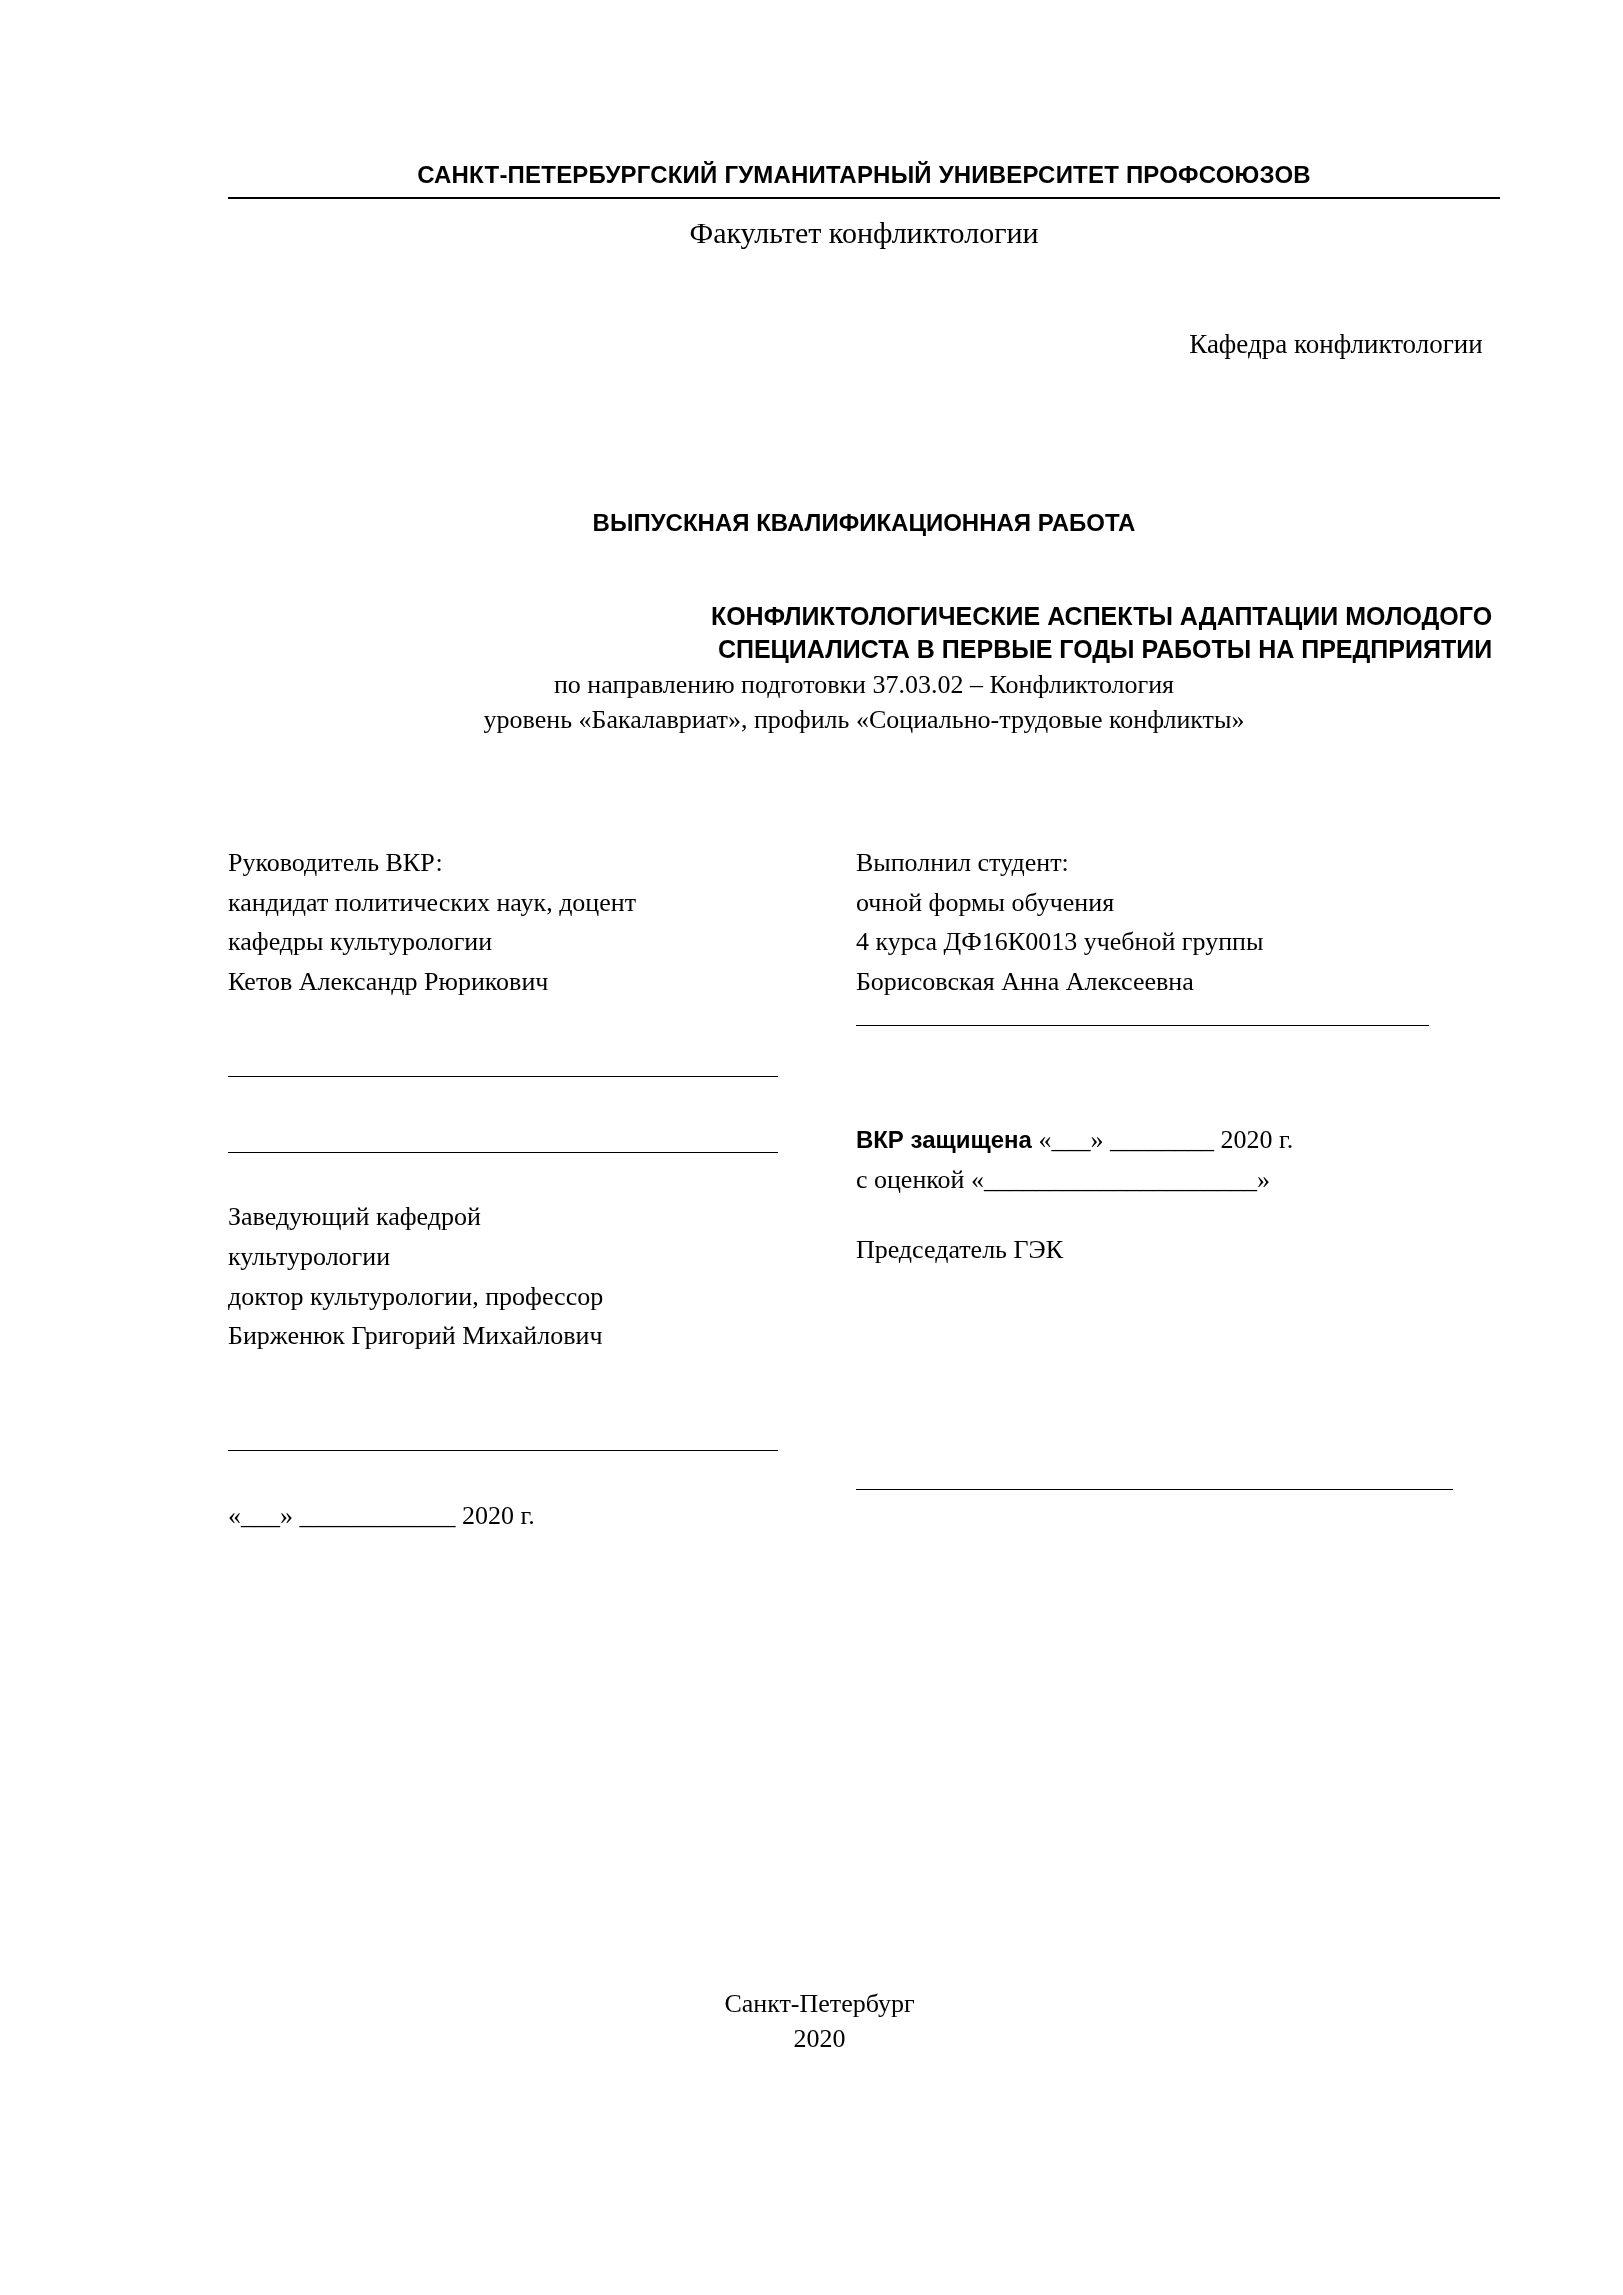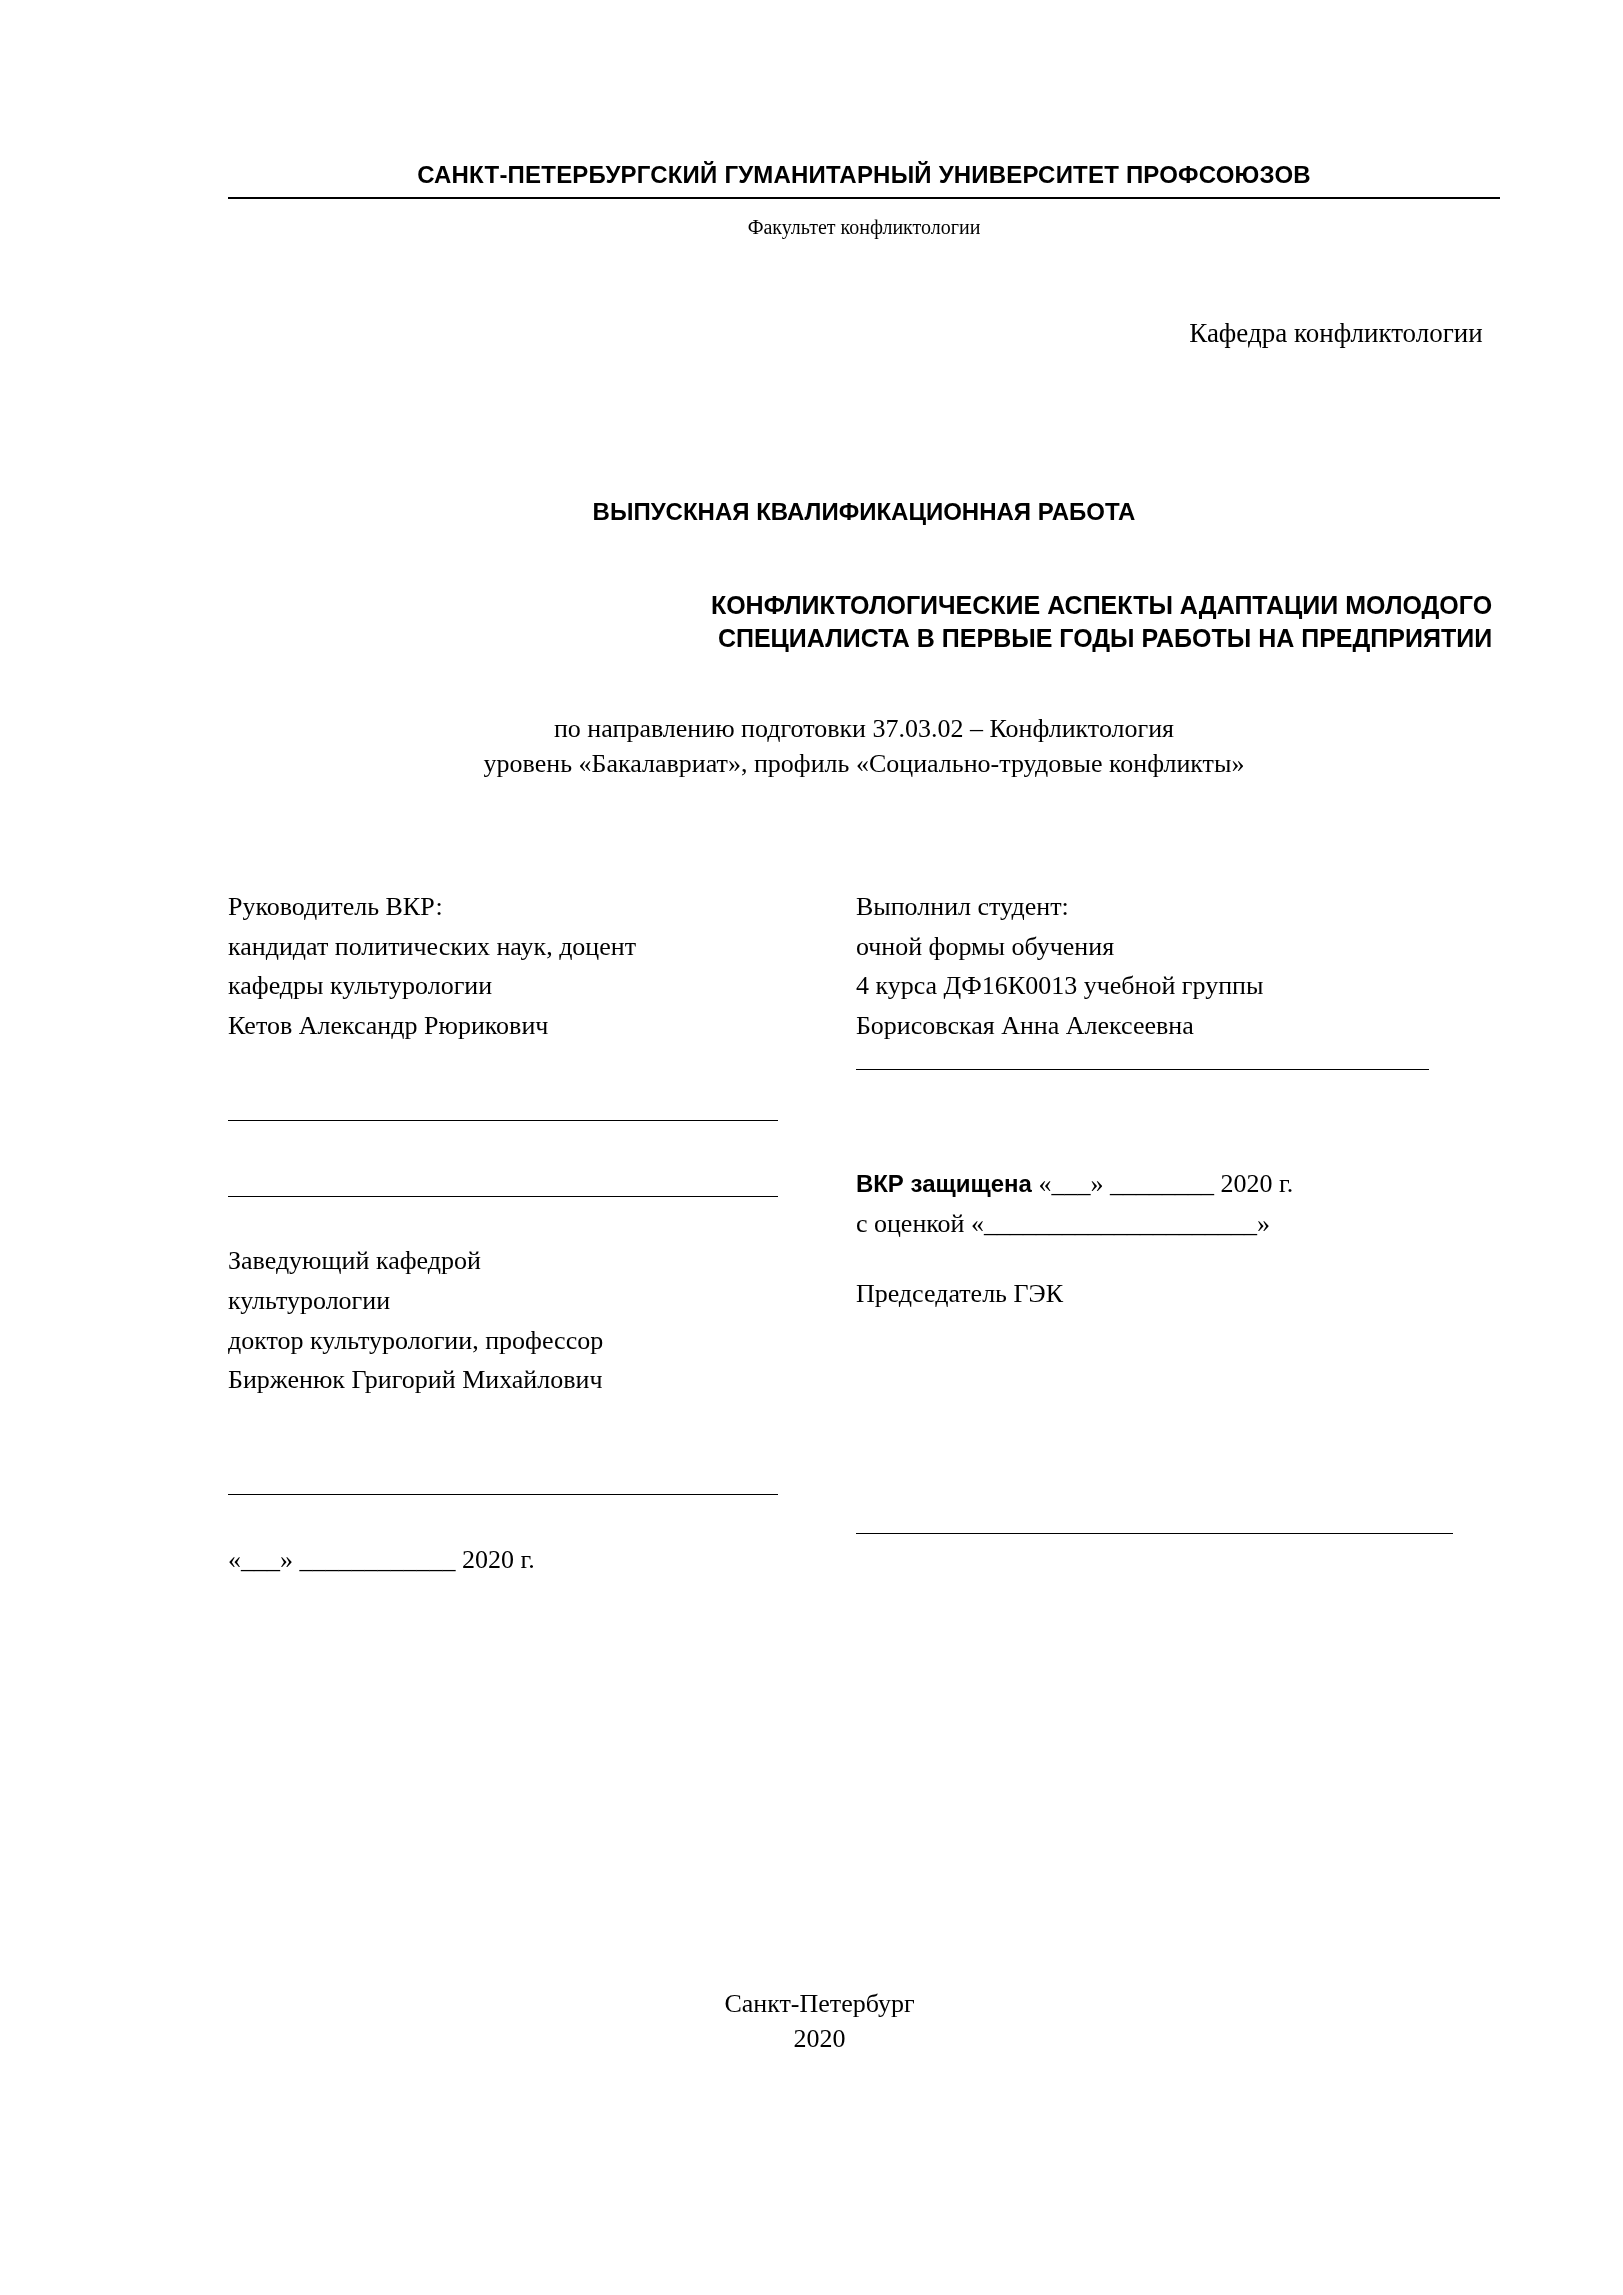--- a/index.html
+++ b/index.html
@@ -34,21 +34,21 @@
     font-family: "Liberation Sans", sans-serif;
     font-weight: bold;
     font-size: 24px;
     letter-spacing: 0.2px;
     padding-bottom: 7.9px;
     border-bottom: 2.4px solid #000;
   }
   .faculty {
     margin-top: 17.3px;
     text-align: center;
-    font-size: 20px;
+    font-size: 30px;
   }
   .department {
     margin-top: 79px;
     text-align: right;
     font-size: 27px;
     padding-right: 17.3px;
   }
 
   .doc-type {
     margin-top: 149px;
@@ -60,21 +60,20 @@
   .title {
     margin-top: 63px;
     text-align: right;
     font-family: "Liberation Sans", sans-serif;
     font-weight: bold;
     font-size: 25px;
     line-height: 1.33;
     padding: 0 7.9px;
   }
   .program {
-    margin-top: 55px;
     text-align: center;
     font-size: 26px;
     line-height: 1.36;
   }
 
   
   .cols {
     margin-top: 106px;
     display: flex;
     width: 100%;

